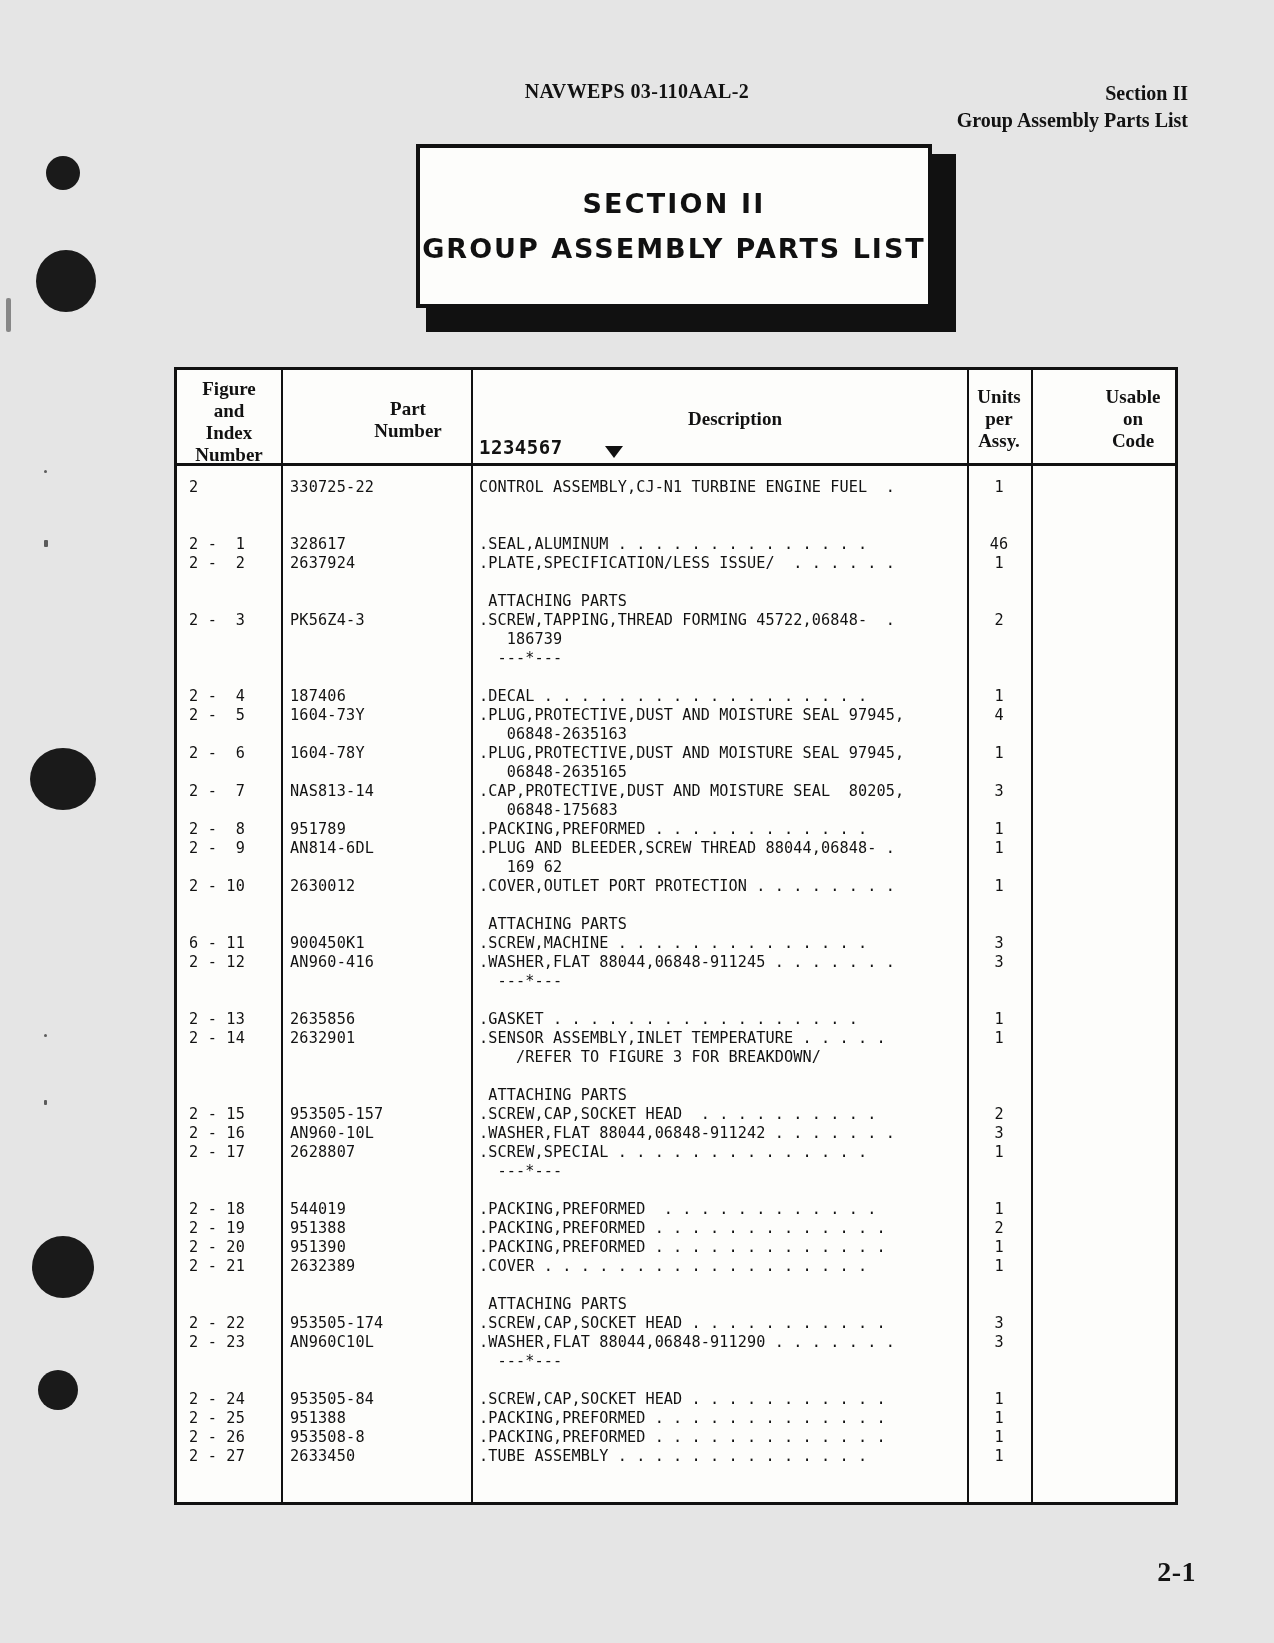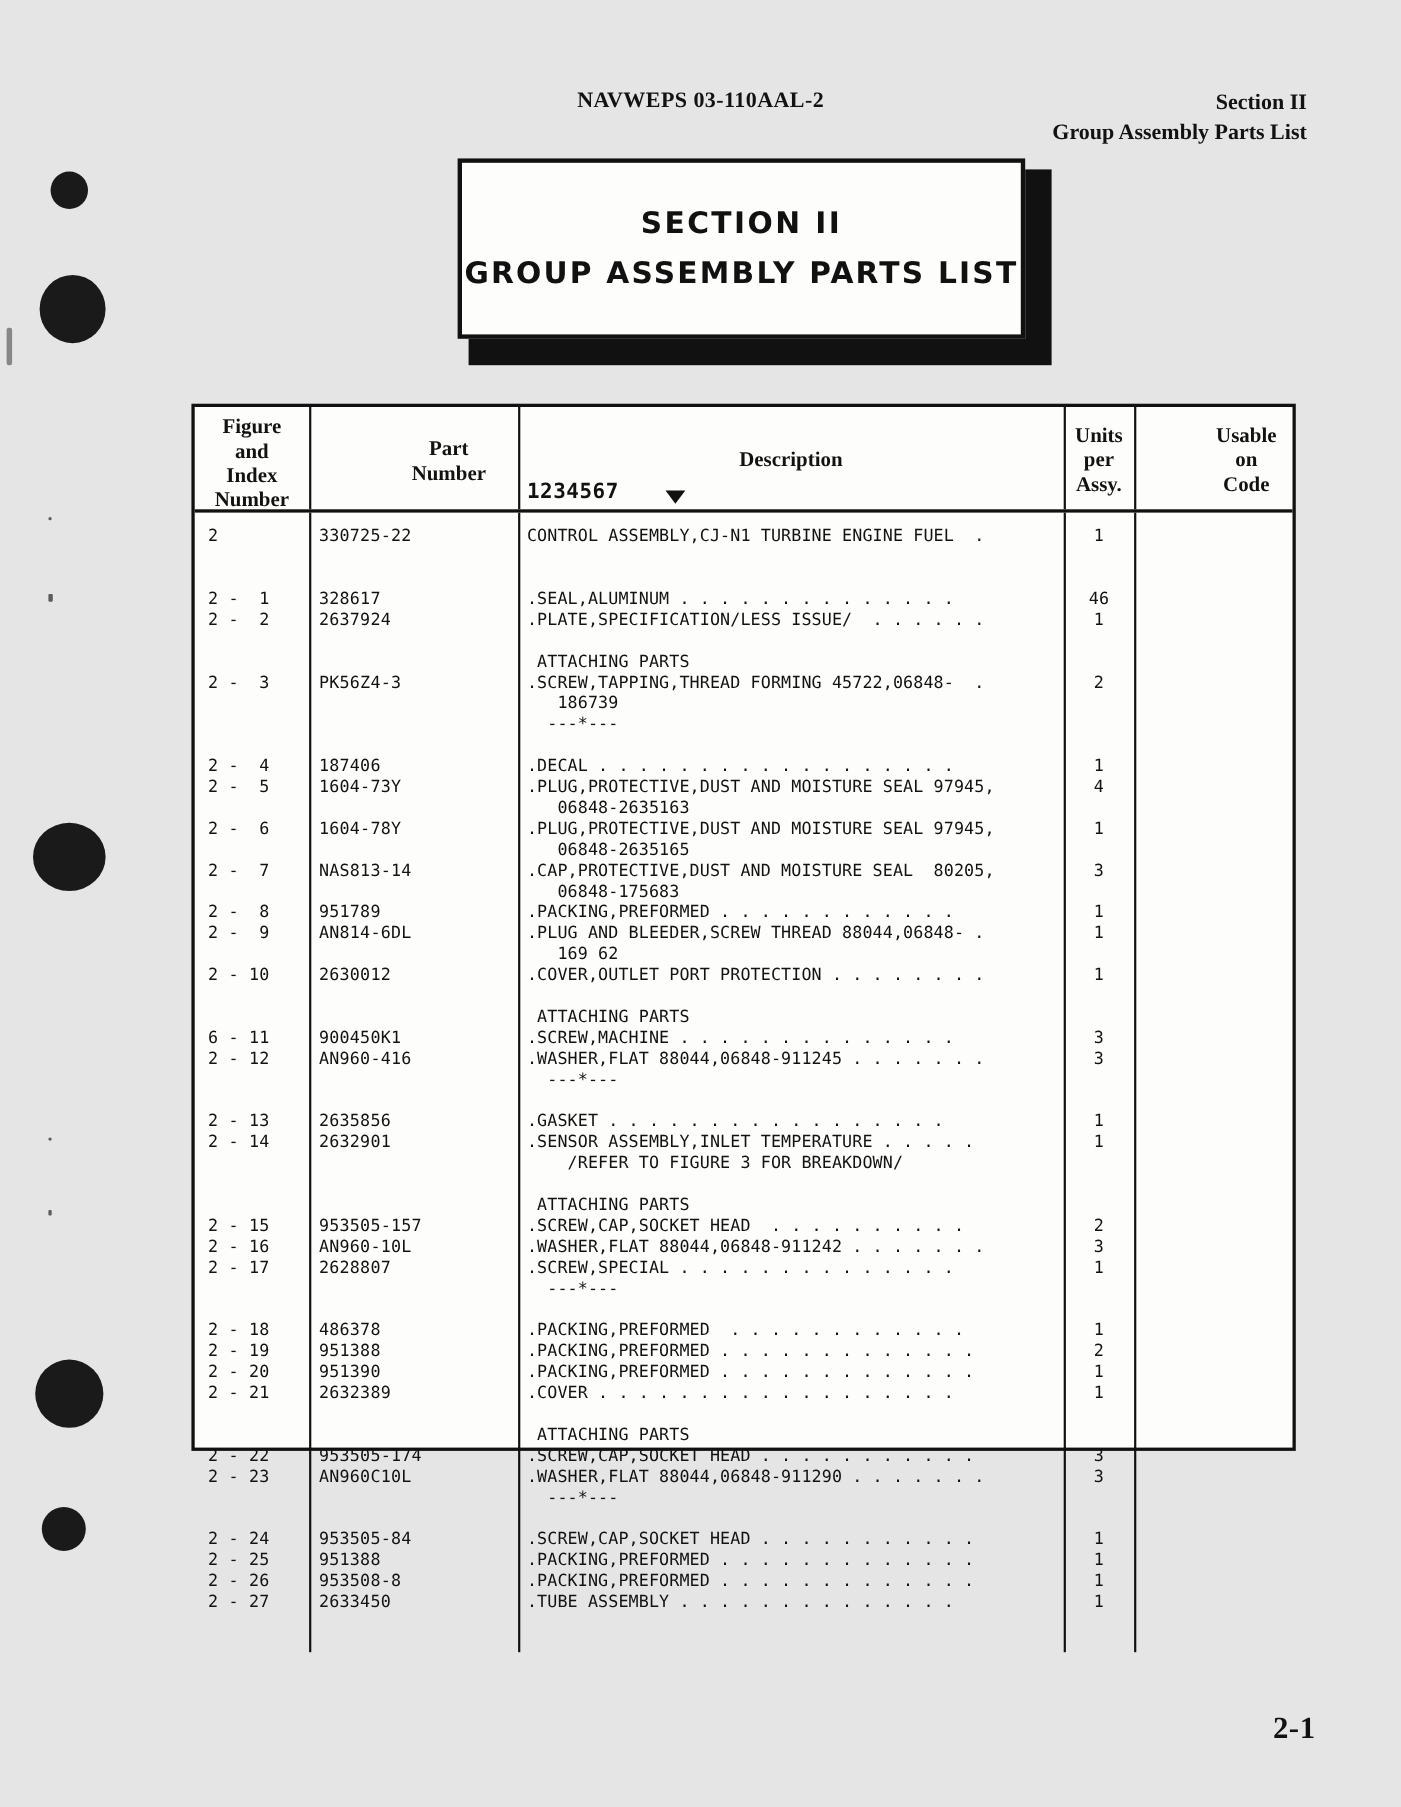--- a/index.html
+++ b/index.html
@@ -107,21 +107,21 @@
   }
   .titlebox .t1 { font-size: 27px; margin-bottom: 14px; }
   .titlebox .t2 { font-size: 27px; letter-spacing: 2.0px; }
 
   
   .table {
     position: absolute;
     left: 174px;
     top: 367px;
     width: 1004px;
-    height: 952px;
+    height: 1138px;
     border: 3px solid #111;
     box-sizing: border-box;
     background: #fdfdfb;
   }
   .thead {
     position: relative;
     height: 96px;
     border-bottom: 3px solid #111;
     box-sizing: border-box;
   }
@@ -140,21 +140,21 @@
 
   .th {
     position: absolute;
     text-align: center;
     font-size: 19px;
     font-weight: bold;
     line-height: 22px;
   }
   .th-fig   { left: 0;     top: 8px;  width: 104px; }
   .th-part  { left: 104px; top: 28px; width: 190px; margin-left: 32px; }
-  .th-desc  { left: 294px; top: 38px; width: 496px; }
+  .th-desc  { left: 294px; top: 38px; width: 496px; padding-left: 16px; }
   .th-units { left: 790px; top: 16px; width: 64px;  }
   .th-usable{ left: 854px; top: 16px; width: 146px; margin-left: 29px; }
 
   .indent-guide {
     position: absolute;
     left: 302px;
     top: 66px;
     font-family: "DejaVu Sans Mono", monospace;
     font-size: 19px;
     font-weight: bold;
@@ -336,21 +336,21 @@
           <div class="row"><div class="c-fig">2 - 13</div><div class="c-part">2635856</div><div class="c-desc">.GASKET . . . . . . . . . . . . . . . . .</div><div class="c-units">1</div><div class="c-usable"></div></div>
           <div class="row"><div class="c-fig">2 - 14</div><div class="c-part">2632901</div><div class="c-desc">.SENSOR ASSEMBLY,INLET TEMPERATURE . . . . .</div><div class="c-units">1</div><div class="c-usable"></div></div>
           <div class="row"><div class="c-fig"></div><div class="c-part"></div><div class="c-desc">    /REFER TO FIGURE 3 FOR BREAKDOWN/</div><div class="c-units"></div><div class="c-usable"></div></div>
           <div class="row gap"></div>
           <div class="row"><div class="c-fig"></div><div class="c-part"></div><div class="c-desc"> ATTACHING PARTS</div><div class="c-units"></div><div class="c-usable"></div></div>
           <div class="row"><div class="c-fig">2 - 15</div><div class="c-part">953505-157</div><div class="c-desc">.SCREW,CAP,SOCKET HEAD  . . . . . . . . . .</div><div class="c-units">2</div><div class="c-usable"></div></div>
           <div class="row"><div class="c-fig">2 - 16</div><div class="c-part">AN960-10L</div><div class="c-desc">.WASHER,FLAT 88044,06848-911242 . . . . . . .</div><div class="c-units">3</div><div class="c-usable"></div></div>
           <div class="row"><div class="c-fig">2 - 17</div><div class="c-part">2628807</div><div class="c-desc">.SCREW,SPECIAL . . . . . . . . . . . . . .</div><div class="c-units">1</div><div class="c-usable"></div></div>
           <div class="row"><div class="c-fig"></div><div class="c-part"></div><div class="c-desc">  ---*---</div><div class="c-units"></div><div class="c-usable"></div></div>
           <div class="row gap"></div>
-          <div class="row"><div class="c-fig">2 - 18</div><div class="c-part">486378</div><div class="c-desc">.PACKING,PREFORMED  . . . . . . . . . . . .</div><div class="c-units">1</div><div class="c-usable"></div></div>
+          <div class="row"><div class="c-fig">2 - 18</div><div class="c-part">544019</div><div class="c-desc">.PACKING,PREFORMED  . . . . . . . . . . . .</div><div class="c-units">1</div><div class="c-usable"></div></div>
           <div class="row"><div class="c-fig">2 - 19</div><div class="c-part">951388</div><div class="c-desc">.PACKING,PREFORMED . . . . . . . . . . . . .</div><div class="c-units">2</div><div class="c-usable"></div></div>
           <div class="row"><div class="c-fig">2 - 20</div><div class="c-part">951390</div><div class="c-desc">.PACKING,PREFORMED . . . . . . . . . . . . .</div><div class="c-units">1</div><div class="c-usable"></div></div>
           <div class="row"><div class="c-fig">2 - 21</div><div class="c-part">2632389</div><div class="c-desc">.COVER . . . . . . . . . . . . . . . . . .</div><div class="c-units">1</div><div class="c-usable"></div></div>
           <div class="row gap"></div>
           <div class="row"><div class="c-fig"></div><div class="c-part"></div><div class="c-desc"> ATTACHING PARTS</div><div class="c-units"></div><div class="c-usable"></div></div>
           <div class="row"><div class="c-fig">2 - 22</div><div class="c-part">953505-174</div><div class="c-desc">.SCREW,CAP,SOCKET HEAD . . . . . . . . . . .</div><div class="c-units">3</div><div class="c-usable"></div></div>
           <div class="row"><div class="c-fig">2 - 23</div><div class="c-part">AN960C10L</div><div class="c-desc">.WASHER,FLAT 88044,06848-911290 . . . . . . .</div><div class="c-units">3</div><div class="c-usable"></div></div>
           <div class="row"><div class="c-fig"></div><div class="c-part"></div><div class="c-desc">  ---*---</div><div class="c-units"></div><div class="c-usable"></div></div>
           <div class="row gap"></div>
           <div class="row"><div class="c-fig">2 - 24</div><div class="c-part">953505-84</div><div class="c-desc">.SCREW,CAP,SOCKET HEAD . . . . . . . . . . .</div><div class="c-units">1</div><div class="c-usable"></div></div>

